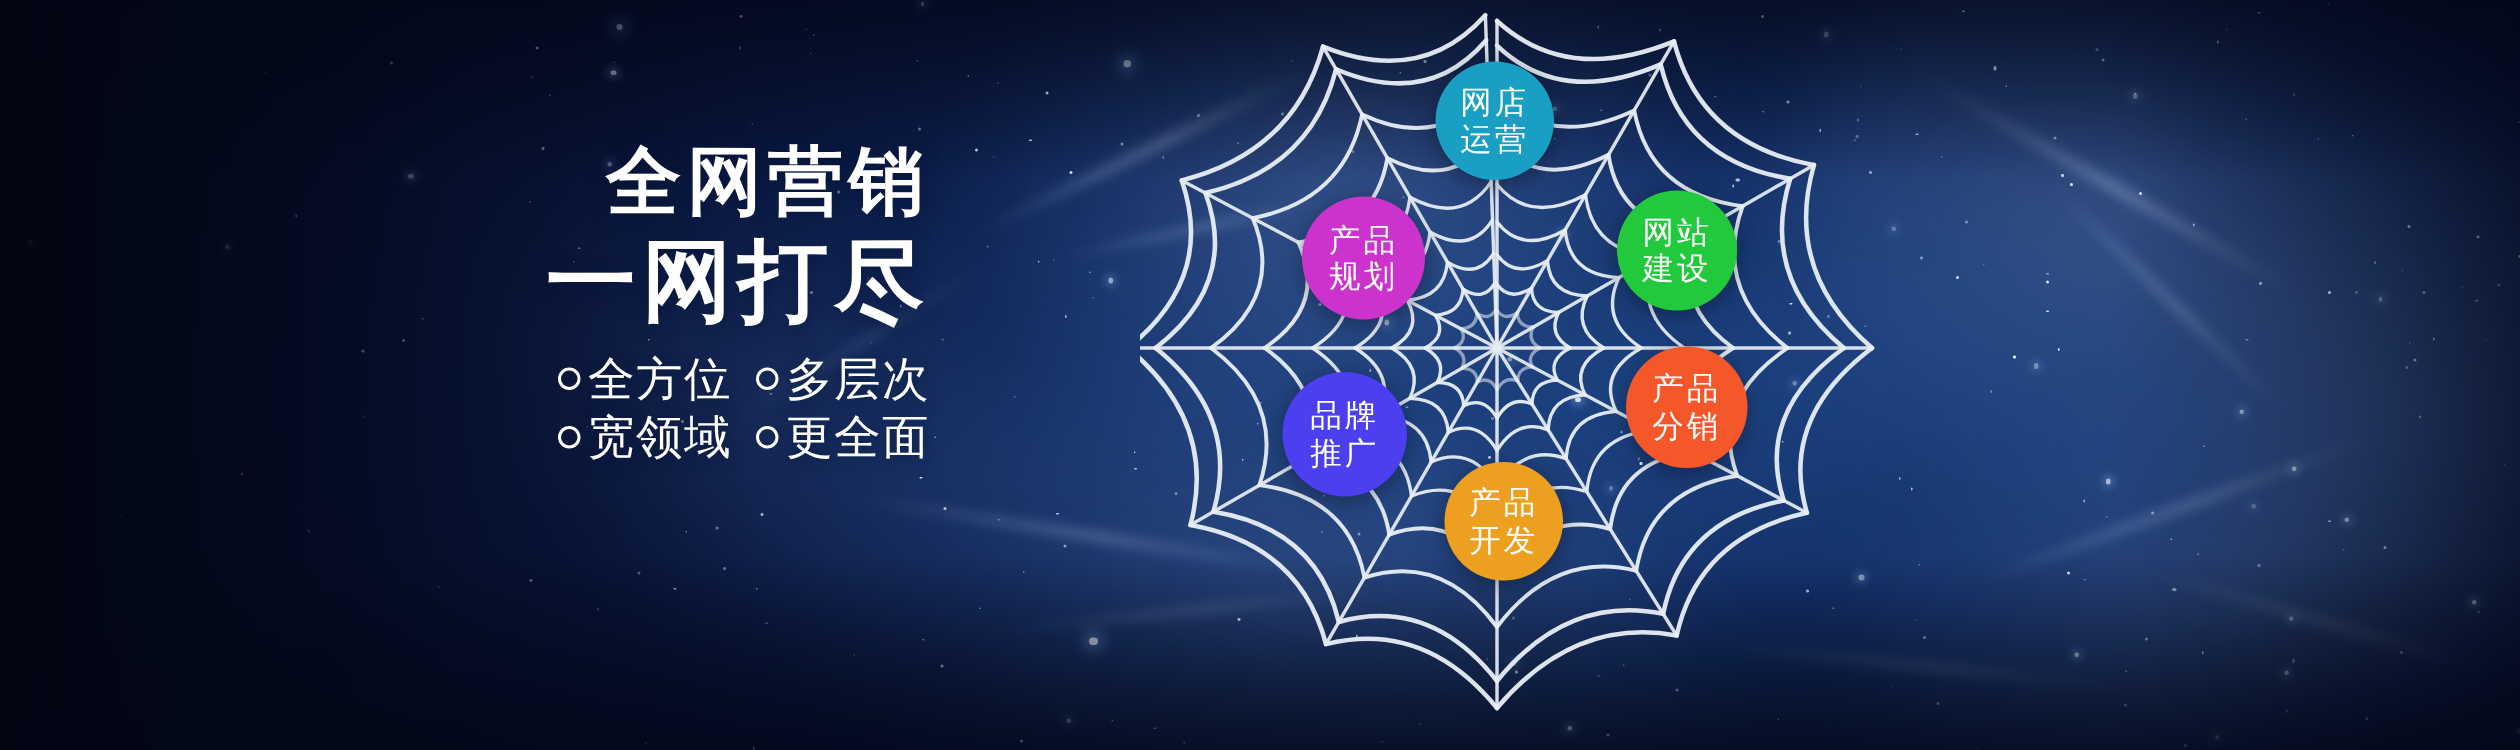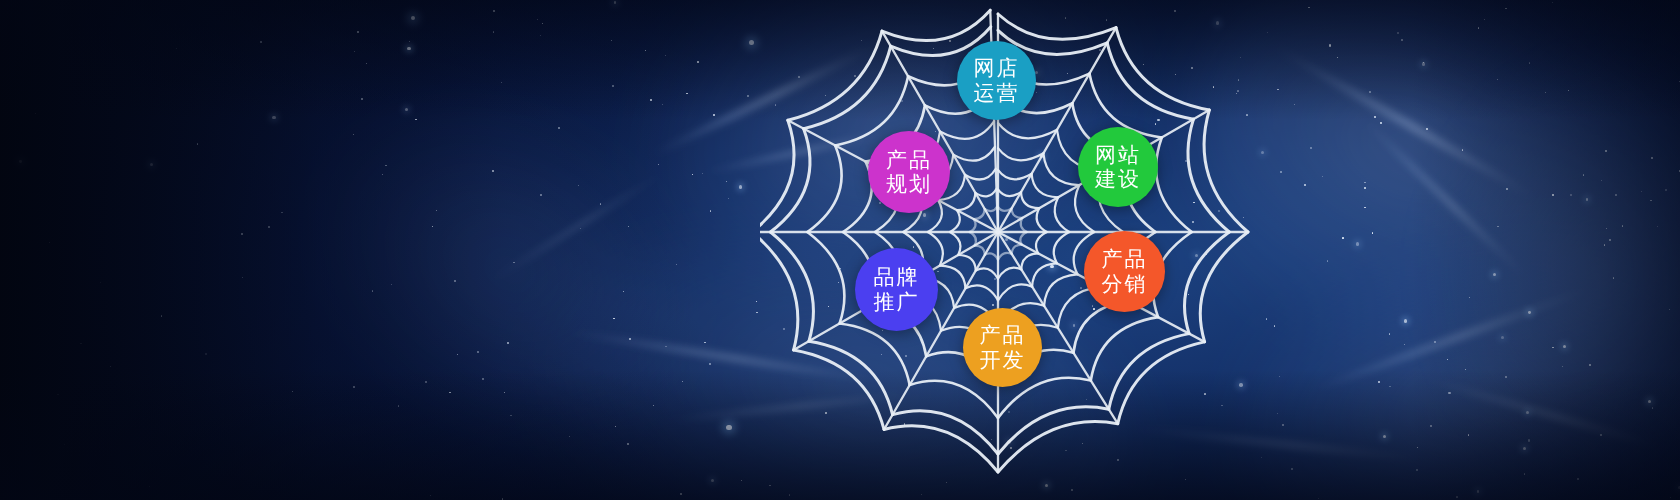--- a/index.html
+++ b/index.html
@@ -478,20 +478,33 @@
       <div class="star" style="left: 540.1px; top: 194px; width: 1.8px; height: 1.8px; opacity: 0.54;"></div>
       <div class="star" style="left: 1403.6px; top: 343.8px; width: 1.6px; height: 1.6px; opacity: 0.51;"></div>
       <div class="star" style="left: 747.2px; top: 94.7px; width: 2.1px; height: 2.1px; opacity: 0.52;"></div>
       <div class="star" style="left: 788.5px; top: 494.4px; width: 1.2px; height: 1.2px; opacity: 0.56;"></div>
       <div class="star big" style="left: 748.5px; top: 39.8px; width: 5.6px; height: 5.6px; opacity: 0.7;"></div>
     </div>
 
   <div class="bg-vignette-left"></div>
   <div class="bg-vignette-edges"></div>
 
+  <div class="text-block">
+    <div class="headline headline-1">全网营销</div>
+    <div class="headline headline-2">一网打尽</div>
+
+    <div class="sub-lines">
+      <span class="sub-line">
+        <span class="bullet"></span><span>全方位</span><span class="sub-gap"></span><span class="bullet"></span><span>多层次</span>
+      </span>
+      <span class="sub-line">
+        <span class="bullet"></span><span>宽领域</span><span class="sub-gap"></span><span class="bullet"></span><span>更全面</span>
+      </span>
+    </div>
+  </div>
 
   <div class="web-area">
     <svg class="web-svg" id="web-svg" viewBox="0 0 500 500">
         <line x1="238.00" y1="232.00" x2="238.00" y2="14.00" stroke="#e8eef5" stroke-width="2.3" stroke-linecap="round" opacity="0.92"></line>
         <line x1="238.00" y1="232.00" x2="356.00" y2="27.62" stroke="#e8eef5" stroke-width="2.3" stroke-linecap="round" opacity="0.92"></line>
         <line x1="238.00" y1="232.00" x2="449.31" y2="110.00" stroke="#e8eef5" stroke-width="2.3" stroke-linecap="round" opacity="0.92"></line>
         <line x1="238.00" y1="232.00" x2="488.00" y2="232.00" stroke="#e8eef5" stroke-width="2.3" stroke-linecap="round" opacity="0.92"></line>
         <line x1="238.00" y1="232.00" x2="444.61" y2="341.86" stroke="#e8eef5" stroke-width="2.3" stroke-linecap="round" opacity="0.92"></line>
         <line x1="238.00" y1="232.00" x2="357.76" y2="423.66" stroke="#e8eef5" stroke-width="2.3" stroke-linecap="round" opacity="0.92"></line>
         <line x1="238.00" y1="232.00" x2="238.00" y2="472.00" stroke="#e8eef5" stroke-width="2.3" stroke-linecap="round" opacity="0.92"></line>

